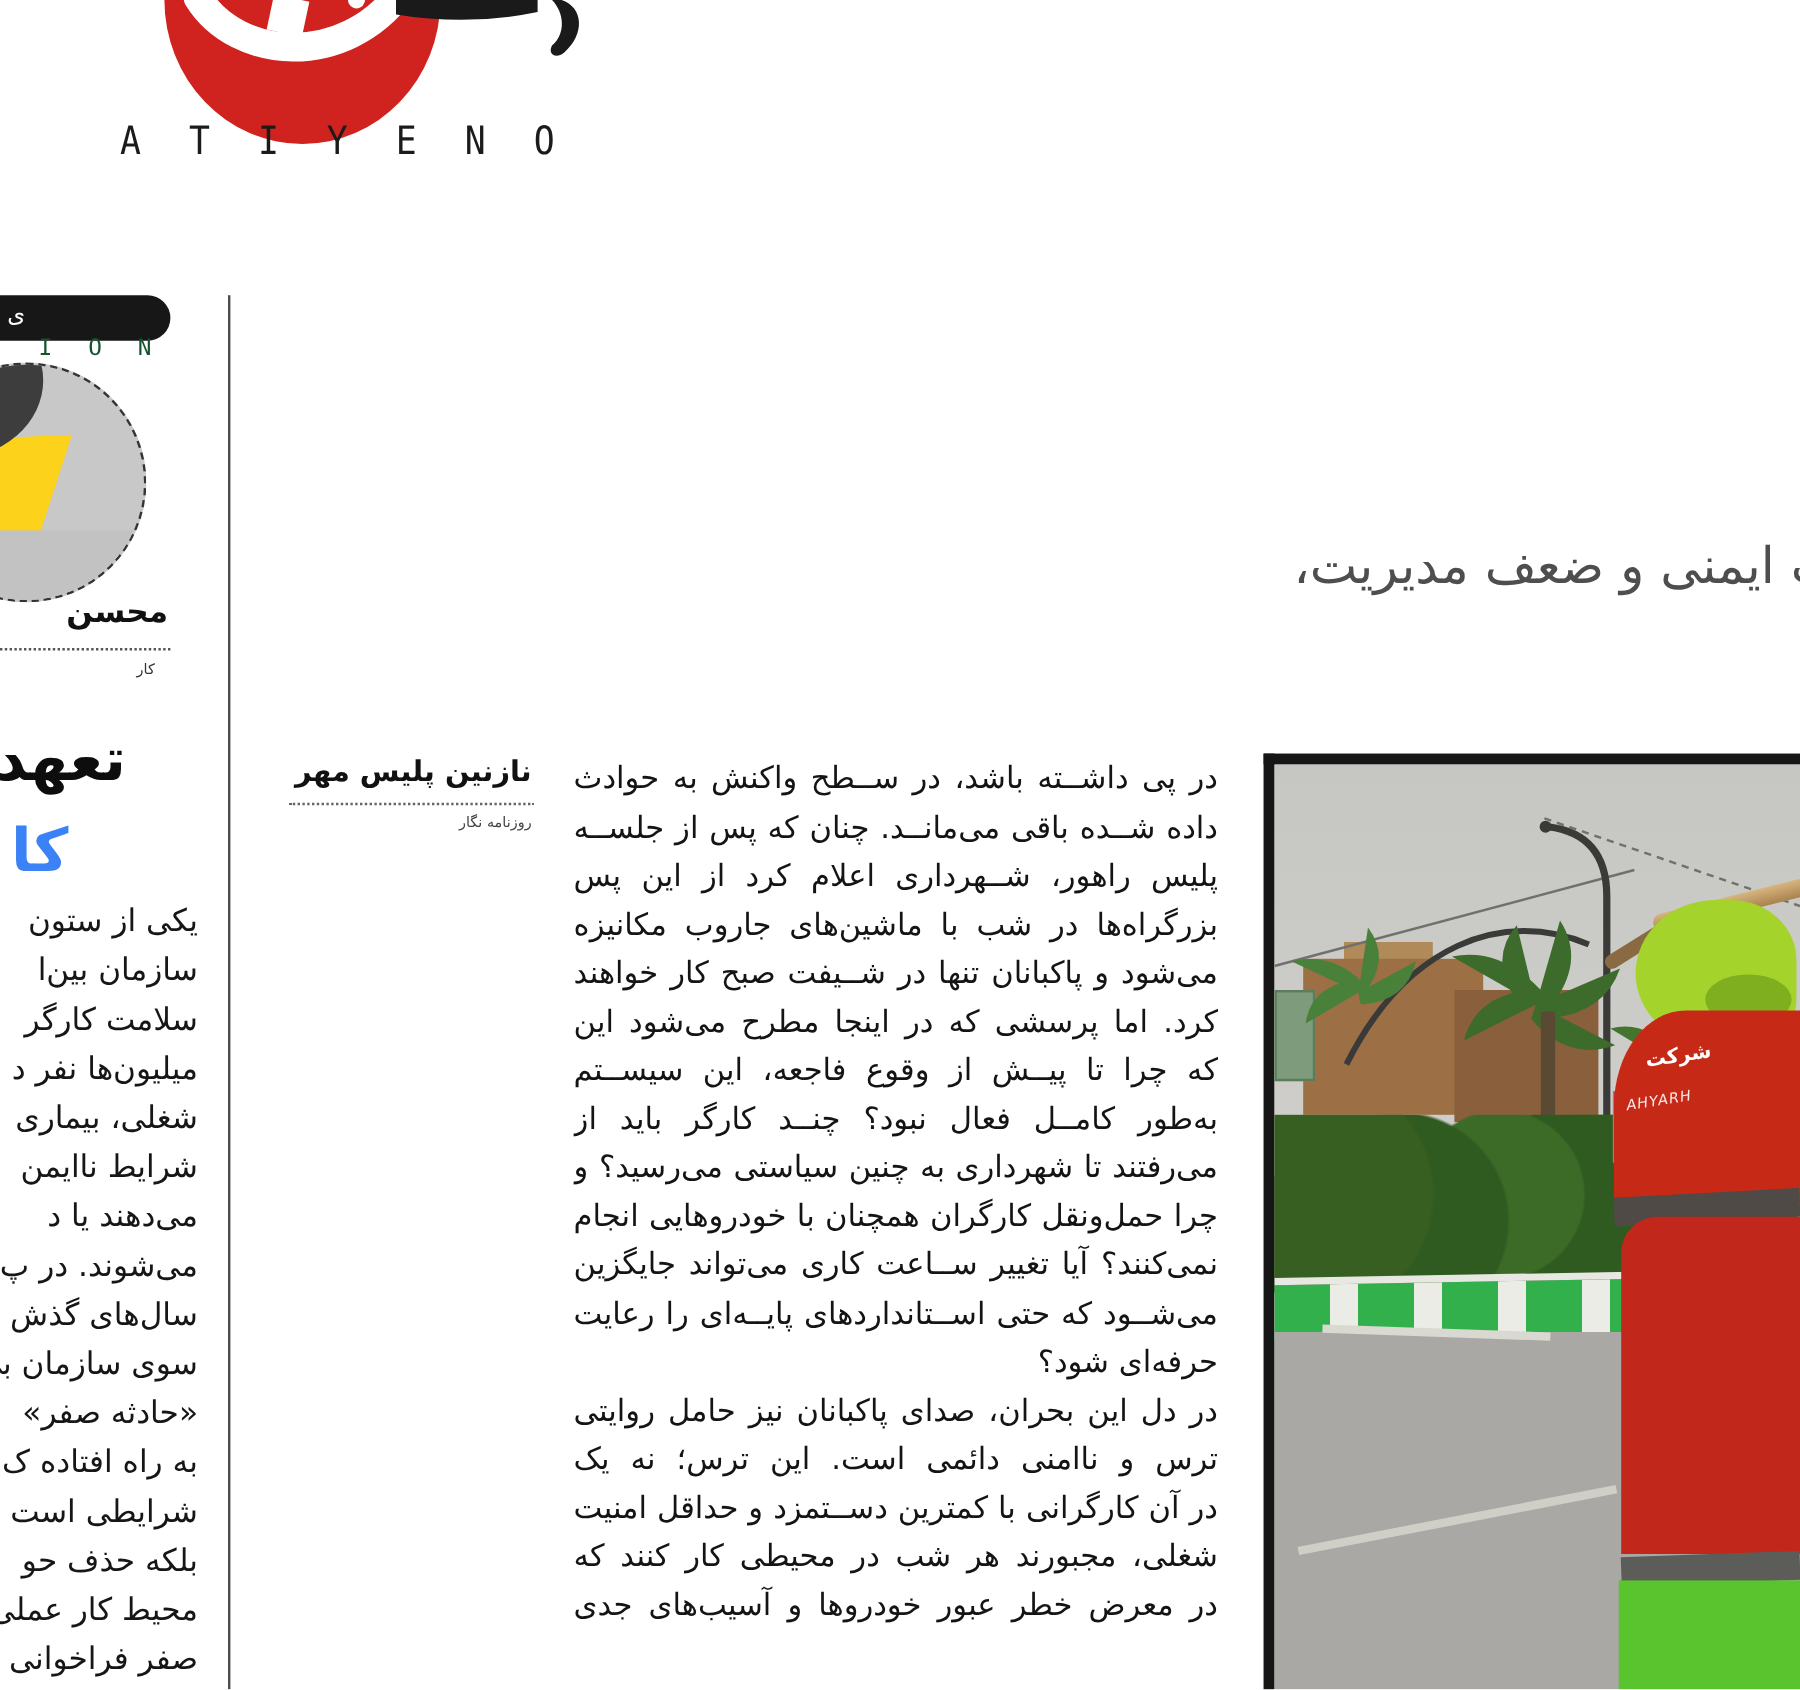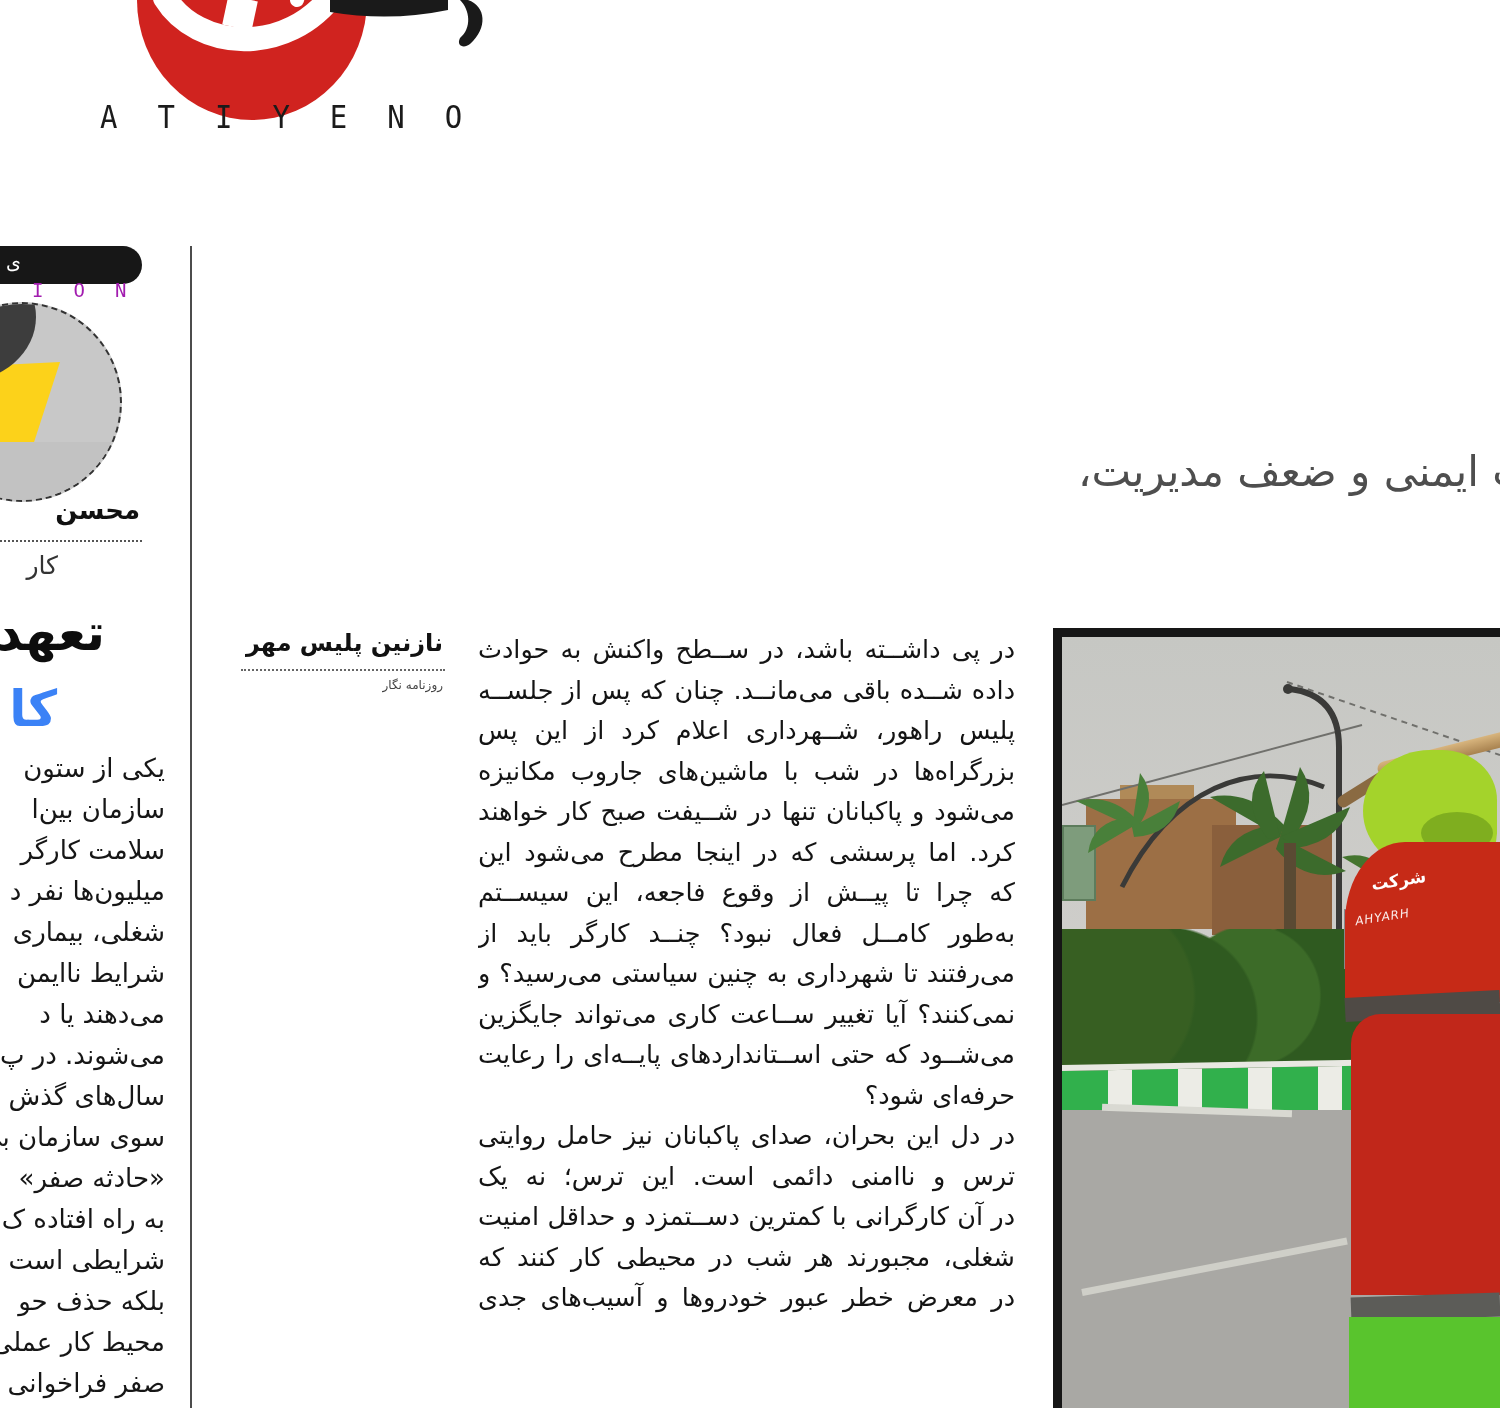--- a/index.html
+++ b/index.html
@@ -9,31 +9,31 @@
   
   .logo{position:absolute;left:137px;top:-120px;width:230px;height:240px;border-radius:50%;background:#d0231f;}
   .logo svg{position:absolute;left:0;top:0;}
   .mast-callig{position:absolute;left:330px;top:0;}
   .latin-name{position:absolute;left:100px;top:98px;font-size:29px;letter-spacing:40px;
               color:#1b1b1b;font-family:"DejaVu Sans Mono","DejaVu Sans",monospace;transform:scaleY(1.12);transform-origin:top left;}
 
   
   .section-pill{position:absolute;left:-80px;top:246px;width:222px;height:38px;background:#171717;border-radius:19px;}
   .pill-letter{position:absolute;left:6px;top:251px;color:#fff;font-size:19px;direction:rtl;}
-  .section-latin{position:absolute;left:32px;top:279px;font-size:19px;letter-spacing:30px;color:#a21caf;
+  .section-latin{position:absolute;left:32px;top:279px;font-size:19px;letter-spacing:30px;color:#14532d;
                  font-family:"DejaVu Sans Mono","DejaVu Sans",monospace;}
   .avatar{position:absolute;left:-78px;top:302px;width:196px;height:196px;border-radius:50%;
           border:2px dashed #333;overflow:hidden;background:#c8c8c8;}
   .av-yellow{position:absolute;left:0;top:58px;width:136px;height:84px;background:#fcd21a;
              clip-path:polygon(0 8%,100% 0,80% 100%,0 92%);}
   .av-sil-head{position:absolute;left:-38px;top:-52px;width:150px;height:130px;background:#3d3d3d;border-radius:50%;}
   .av-gray{position:absolute;left:0;top:138px;width:196px;height:60px;background:#c2c2c2;}
   .author-name{position:absolute;right:1360px;top:495px;font-size:26px;font-weight:bold;direction:rtl;white-space:nowrap;margin-left:16px;}
   .author-divider{position:absolute;left:0;top:540px;width:142px;border-top:2px dotted #555;}
-  .author-role{position:absolute;right:1442px;top:551px;font-size:25px;color:#333;direction:rtl;white-space:nowrap;}
+  .author-role{position:absolute;right:1371px;top:551px;font-size:12px;color:#333;direction:rtl;white-space:nowrap;}
   .sb-head1{position:absolute;right:1395px;top:604px;font-size:50px;font-weight:bold;direction:rtl;white-space:nowrap;color:#0d0d0d;}
   .sb-head2{position:absolute;right:1443px;top:680px;font-size:50px;font-weight:bold;direction:rtl;white-space:nowrap;color:#3b82f6;}
   .s-body{position:absolute;left:-320px;top:748px;width:485px;}
   .s-line{height:41px;line-height:41px;font-size:26px;direction:rtl;text-align:right;white-space:nowrap;color:#161616;}
 
   .column-rule{position:absolute;left:190px;top:246px;width:2px;height:1162px;background:#4c4c4c;}
 
   
   .main-headline{position:absolute;left:1078px;top:447px;font-size:42px;color:#4e4e4e;
                  white-space:nowrap;direction:rtl;}
@@ -158,20 +158,21 @@
   <div class="article-body">
     <div class="m-line">در پی داشــته باشد، در ســطح واکنش به حوادث رخ</div>
     <div class="m-line">داده شــده باقی می‌مانــد. چنان که پس از جلســه با</div>
     <div class="m-line">پلیس راهور، شــهرداری اعلام کرد از این پس نظافت</div>
     <div class="m-line">بزرگراه‌ها در شب با ماشین‌های جاروب مکانیزه انجام</div>
     <div class="m-line">می‌شود و پاکبانان تنها در شــیفت صبح کار خواهند</div>
     <div class="m-line">کرد. اما پرسشی که در اینجا مطرح می‌شود این است</div>
     <div class="m-line">که چرا تا پیــش از وقوع فاجعه، این سیســتم مکانیزه</div>
     <div class="m-line">به‌طور کامــل فعال نبود؟ چنــد کارگر باید از دســت</div>
     <div class="m-line">می‌رفتند تا شهرداری به چنین سیاستی می‌رسید؟ و</div>
+    <div class="m-line">چرا حمل‌ونقل کارگران همچنان با خودروهایی انجام</div>
     <div class="m-line">نمی‌کنند؟ آیا تغییر ســاعت کاری می‌تواند جایگزین</div>
     <div class="m-line">می‌شــود که حتی اســتانداردهای پایــه‌ای را رعایت</div>
     <div class="m-line m-end">حرفه‌ای شود؟</div>
     <div class="m-line">در دل این بحران، صدای پاکبانان نیز حامل روایتی از</div>
     <div class="m-line">ترس و ناامنی دائمی است. این ترس؛ نه یک احساس</div>
     <div class="m-line">در آن کارگرانی با کمترین دســتمزد و حداقل امنیت</div>
     <div class="m-line">شغلی، مجبورند هر شب در محیطی کار کنند که حتی</div>
     <div class="m-line">در معرض خطر عبور خودروها و آسیب‌های جدی قرار</div>
   </div>
 

